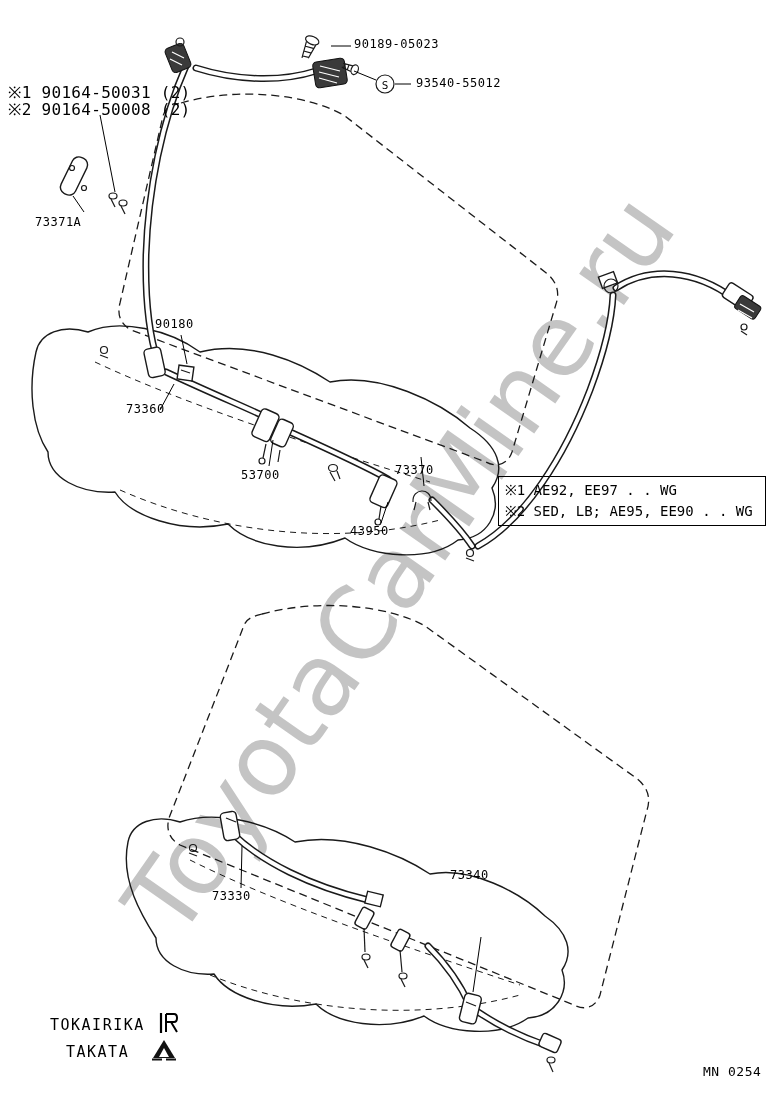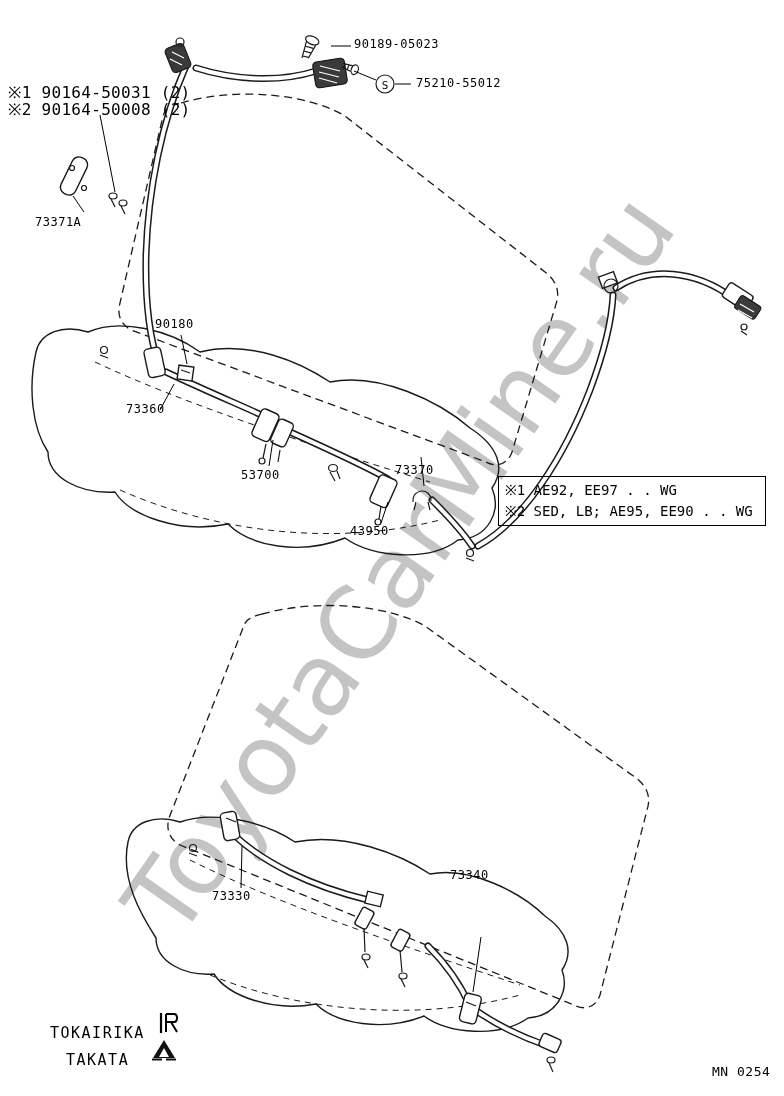--- a/index.html
+++ b/index.html
@@ -20,23 +20,23 @@
   .belt-i{stroke:#ffffff;stroke-width:4;fill:none;stroke-linecap:round;}
   .part{stroke:#1a1a1a;stroke-width:1.4;fill:#fff;}
   .part-dark{stroke:#111;stroke-width:1;fill:#3a3a3a;}
   .hatch{stroke:#fff;stroke-width:1.2;fill:none;}
   .hw{stroke:#1a1a1a;stroke-width:1.2;fill:none;}
   
   .lbl{position:absolute;z-index:2;font-size:12px;letter-spacing:.5px;white-space:nowrap;}
   .note{position:absolute;z-index:2;font-size:16px;letter-spacing:.3px;white-space:nowrap;}
   .variant-box{position:absolute;z-index:2;left:498px;top:476px;width:254px;
     border:1.5px solid #000;padding:3px 6px;font-size:14px;line-height:21px;white-space:nowrap;}
-  .brand{position:absolute;z-index:2;font-size:15px;letter-spacing:1.5px;white-space:nowrap;margin-top:8px;}
+  .brand{position:absolute;z-index:2;font-size:15px;letter-spacing:1.5px;white-space:nowrap;}
   .brand-logo{position:absolute;z-index:2;}
-  .plate{position:absolute;z-index:2;left:703px;top:1064px;font-size:13px;letter-spacing:.5px;margin-left:9px;}
+  .plate{position:absolute;z-index:2;left:703px;top:1064px;font-size:13px;letter-spacing:.5px;}
   #lbl-90189{left:354px;top:37px;}
   #lbl-93540{left:416px;top:76px;}
   #note1{left:8px;top:81px;}
   #note2{left:8px;top:98px;}
   #c-73371A{left:35px;top:215px;}
   #c-73380{left:155px;top:317px;}
   #c-73360{left:126px;top:402px;}
   #c-73350{left:241px;top:468px;}
   #c-73370{left:395px;top:439px;margin-top:24px;}
   #c-73390{left:350px;top:524px;}
@@ -228,21 +228,21 @@
       <path class="ln" d="M 481,937 L 473,992"></path>
     </g>
 
     <g>
       <circle class="hw" cx="385" cy="84" r="9"></circle>
       <text x="385" y="88.5" text-anchor="middle" font-size="11" font-family="DejaVu Sans Mono, monospace">S</text>
     </g>
   </svg>
 
   <div class="lbl" id="lbl-90189">90189-05023</div>
-  <div class="lbl" id="lbl-93540">75210-55012</div>
+  <div class="lbl" id="lbl-93540">93540-55012</div>
 
   <div class="note" id="note1">※1 90164-50031 (2)</div>
   <div class="note" id="note2">※2 90164-50008 (2)</div>
 
   <div class="lbl" id="c-73371A">73371A</div>
   <div class="lbl" id="c-73380">90180</div>
   <div class="lbl" id="c-73360">73360</div>
   <div class="lbl" id="c-73350">53700</div>
   <div class="lbl" id="c-73370">73370</div>
   <div class="lbl" id="c-73390">43950</div>

